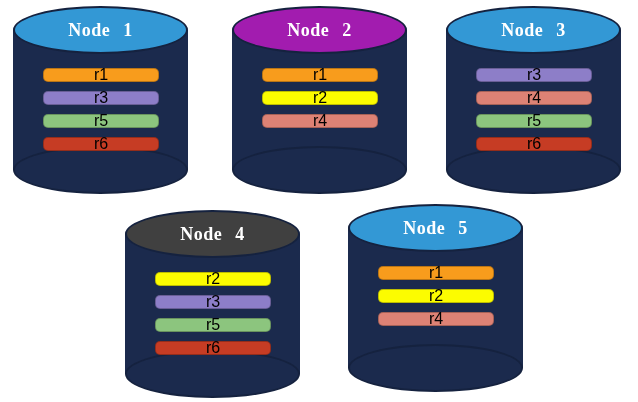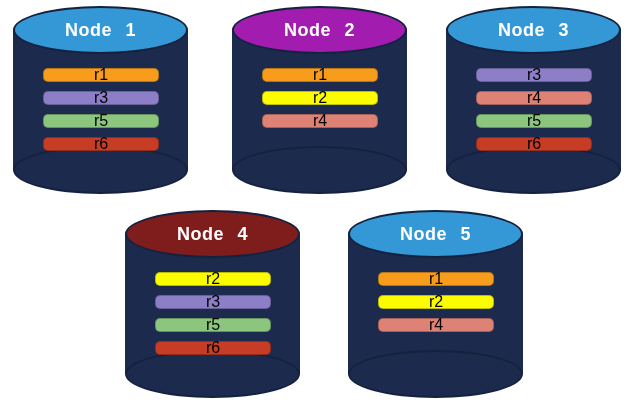--- a/index.html
+++ b/index.html
@@ -49,20 +49,21 @@
     justify-content: center;
   }
   .node-title {
     color: #ffffff;
     font-size: 18px;
     font-weight: 700;
     word-spacing: 8px;
     letter-spacing: 0.5px;
     text-align: center;
     user-select: none;
+    font-family: Liberation Serif, serif;
   }
   .bars {
     position: absolute;
     left: 30px;
     top: 62px;
     width: 116px;
   }
   .bar {
     position: relative;
     width: 116px;
@@ -147,40 +148,40 @@
         </div>
         <div class="bar" style="background: rgb(198, 60, 36);">
           <span class="bar-label" style="color: rgb(0, 0, 0);">r6</span>
         </div>
       </div>
     </div>
 
     <div class="node" style="left: 125px; top: 210px;">
       <div class="cyl-body" style="background: rgb(27, 42, 77);"></div>
       <div class="cyl-bottom" style="background: rgb(27, 42, 77); border: 2px solid rgb(21, 34, 63);"></div>
-      <div class="cyl-top" style="background: #7f1d1d; border: 2px solid rgb(21, 34, 63);">
+      <div class="cyl-top" style="background: #404040; border: 2px solid rgb(21, 34, 63);">
         <span class="node-title" style="color: rgb(255, 255, 255);">Node 4</span>
       </div>
       <div class="bars">
         <div class="bar" style="background: rgb(252, 252, 0);">
           <span class="bar-label" style="color: rgb(0, 0, 0);">r2</span>
         </div>
         <div class="bar" style="background: rgb(141, 126, 200);">
           <span class="bar-label" style="color: rgb(0, 0, 0);">r3</span>
         </div>
         <div class="bar" style="background: rgb(140, 197, 126);">
           <span class="bar-label" style="color: rgb(0, 0, 0);">r5</span>
         </div>
         <div class="bar" style="background: rgb(198, 60, 36);">
           <span class="bar-label" style="color: rgb(0, 0, 0);">r6</span>
         </div>
       </div>
     </div>
 
-    <div class="node" style="left: 348px; top: 210px;">
+    <div class="node" style="left: 348px; top: 204px;">
       <div class="cyl-body" style="background: rgb(27, 42, 77);"></div>
       <div class="cyl-bottom" style="background: rgb(27, 42, 77); border: 2px solid rgb(21, 34, 63);"></div>
       <div class="cyl-top" style="background: rgb(51, 152, 213); border: 2px solid rgb(21, 34, 63);">
         <span class="node-title" style="color: rgb(255, 255, 255);">Node 5</span>
       </div>
       <div class="bars">
         <div class="bar" style="background: rgb(248, 156, 28);">
           <span class="bar-label" style="color: rgb(0, 0, 0);">r1</span>
         </div>
         <div class="bar" style="background: rgb(252, 252, 0);">

